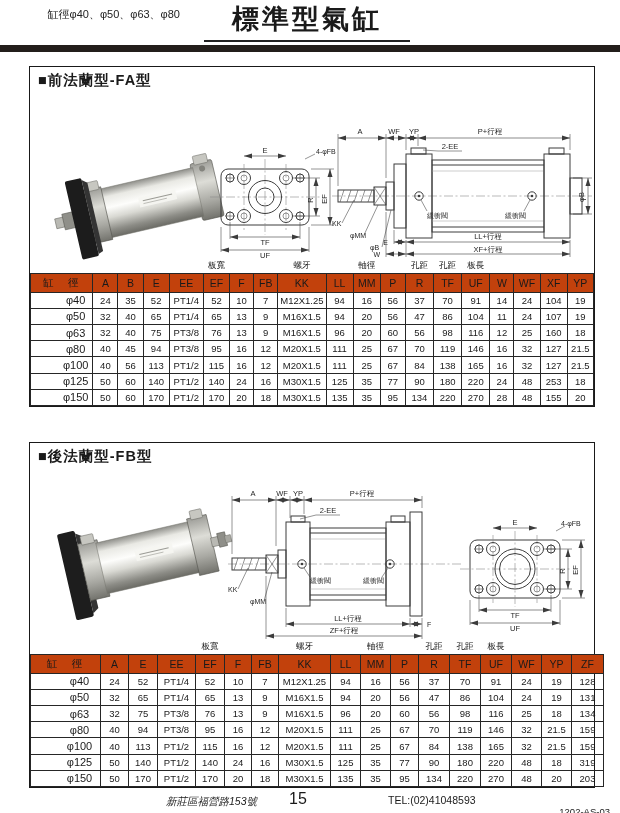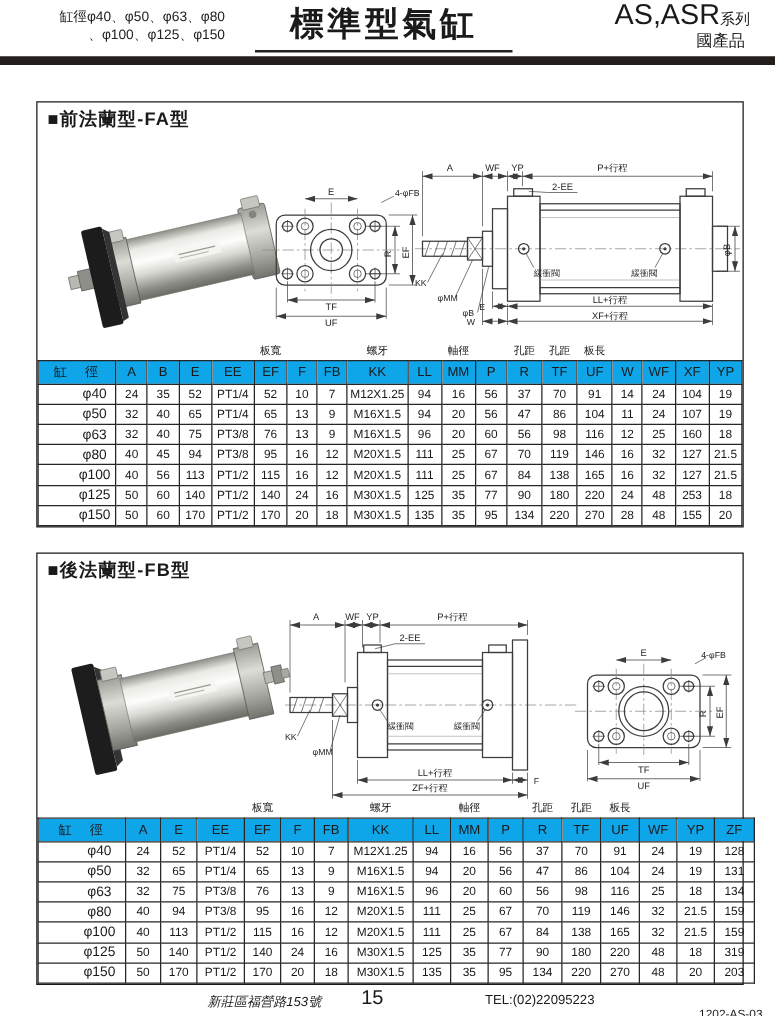--- a/index.html
+++ b/index.html
@@ -11,42 +11,42 @@
   .hdr-left{position:absolute;left:30px;top:7px;width:150px;font-size:11px;line-height:14px;text-align:right;color:#222;}
   .hdr-title{position:absolute;left:204px;top:1px;width:206px;text-align:center;font-size:27px;font-weight:700;letter-spacing:3px;padding-bottom:3px;border-bottom:2.5px solid #222;}
   .hdr-right{position:absolute;right:20px;top:2px;text-align:right;line-height:18px;}
   .series{font-size:23px;letter-spacing:0;}
   .series-suffix{font-size:12px;}
   .origin{font-size:13px;padding-right:4px;}
   .bar{position:absolute;left:0;top:45px;width:620px;height:7px;background:#231e1b;}
 
   
   .box{position:absolute;left:29px;width:566px;border:1.5px solid #191919;box-sizing:border-box;display:flex;flex-direction:column;background:#fff;}
-  #box-fa{top:81px;height:341px;}
+  #box-fa{top:66px;height:341px;gap:12px;}
   #box-fb{top:442px;height:346px;}
   .sec-title{font-size:14.5px;font-weight:700;padding:4px 0 0 8px;letter-spacing:1px;height:17px;}
   .draw{position:relative;flex:1;}
   .draw svg{position:absolute;overflow:visible;}
 
   
   svg text{font-family:"Liberation Sans",sans-serif;fill:#1f1f1f;font-size:8px;}
   text.d{font-size:7.5px;text-anchor:middle;}
   text.s{font-size:7px;}
   text.cj{font-size:7px;}
   .ln{stroke:#3c3c3c;stroke-width:1;fill:none;}
   .tn{stroke:#3c3c3c;stroke-width:.55;fill:none;}
   .t2{stroke:#9a9a9a;stroke-width:.5;fill:none;}
   .cl{stroke:#8a8a8a;stroke-width:.6;stroke-dasharray:9 2.5 2 2.5;fill:none;}
   .dl{stroke:#3c3c3c;stroke-width:.6;fill:none;}
 
   
   table.spec{width:100%;border-collapse:collapse;table-layout:fixed;margin-top:auto;}
   .spec th,.spec td{border:1px solid #262626;text-align:center;padding:0;font-weight:400;white-space:nowrap;overflow:hidden;}
   .spec thead tr.grp td{border:none;height:13px;font-size:8.5px;vertical-align:bottom;padding-bottom:1px;color:#111;margin-left:12px;}
-  .spec thead tr.hd th{height:18px;font-size:10.5px;background:#0ea5e9;}
+  .spec thead tr.hd th{height:18px;font-size:10.5px;background:#c2410c;}
   .spec thead th.bore-h{font-size:13px;letter-spacing:2px;}
   .spec tbody td{height:15.2px;font-size:9.5px;}
   .spec tbody td.bore{font-size:11px;padding-left:28px;}
 
   
   .ftr{position:absolute;left:0;top:789px;width:620px;height:24px;}
   .co{position:absolute;left:33px;top:3px;font-size:13.5px;letter-spacing:1.5px;}
   .addr{position:absolute;left:166px;top:6px;font-size:10.5px;font-style:italic;}
   .pg{position:absolute;left:289px;top:1px;font-size:16px;}
   .tel{position:absolute;left:388px;top:5px;font-size:10.5px;}
@@ -54,27 +54,22 @@
   .doc{position:absolute;right:10px;top:17px;font-size:9.5px;}
 </style>
 </head>
 <body>
 
 <div class="page">
 
   <div class="hdr">
     <div class="hdr-left">
       <div>缸徑φ40、φ50、φ63、φ80</div>
-      <div>、φ100、φ125、φ150</div>
     </div>
     <div class="hdr-title">標準型氣缸</div>
-    <div class="hdr-right">
-      <div><span class="series">AS,ASR</span><span class="series-suffix">系列</span></div>
-      <div class="origin">國產品</div>
-    </div>
   </div>
   <div class="bar"></div>
 
   <div class="box" id="box-fa">
     <div class="sec-title">■前法蘭型-FA型</div>
     <div class="draw">
 
       <svg style="left:22px;top:58px" width="180" height="95" viewBox="0 0 180 95">
         <defs>
           <linearGradient id="met1" x1="0" y1="0" x2="0" y2="1">
@@ -799,18 +794,18 @@
             <td>20</td>
             <td>203</td>
           </tr>
         </tbody>
     </table>
   </div>
 
   <div class="ftr">
     <span class="addr">新莊區福營路153號</span>
     <span class="pg">15</span>
-    <span class="tel">TEL:(02)22095223</span>
+    <span class="tel">TEL:(02)41048593</span>
     <span class="fax">FAX:(02)22095227</span>
     <span class="doc">1202-AS-03</span>
   </div>
 
 </div>
 
 </body></html>

